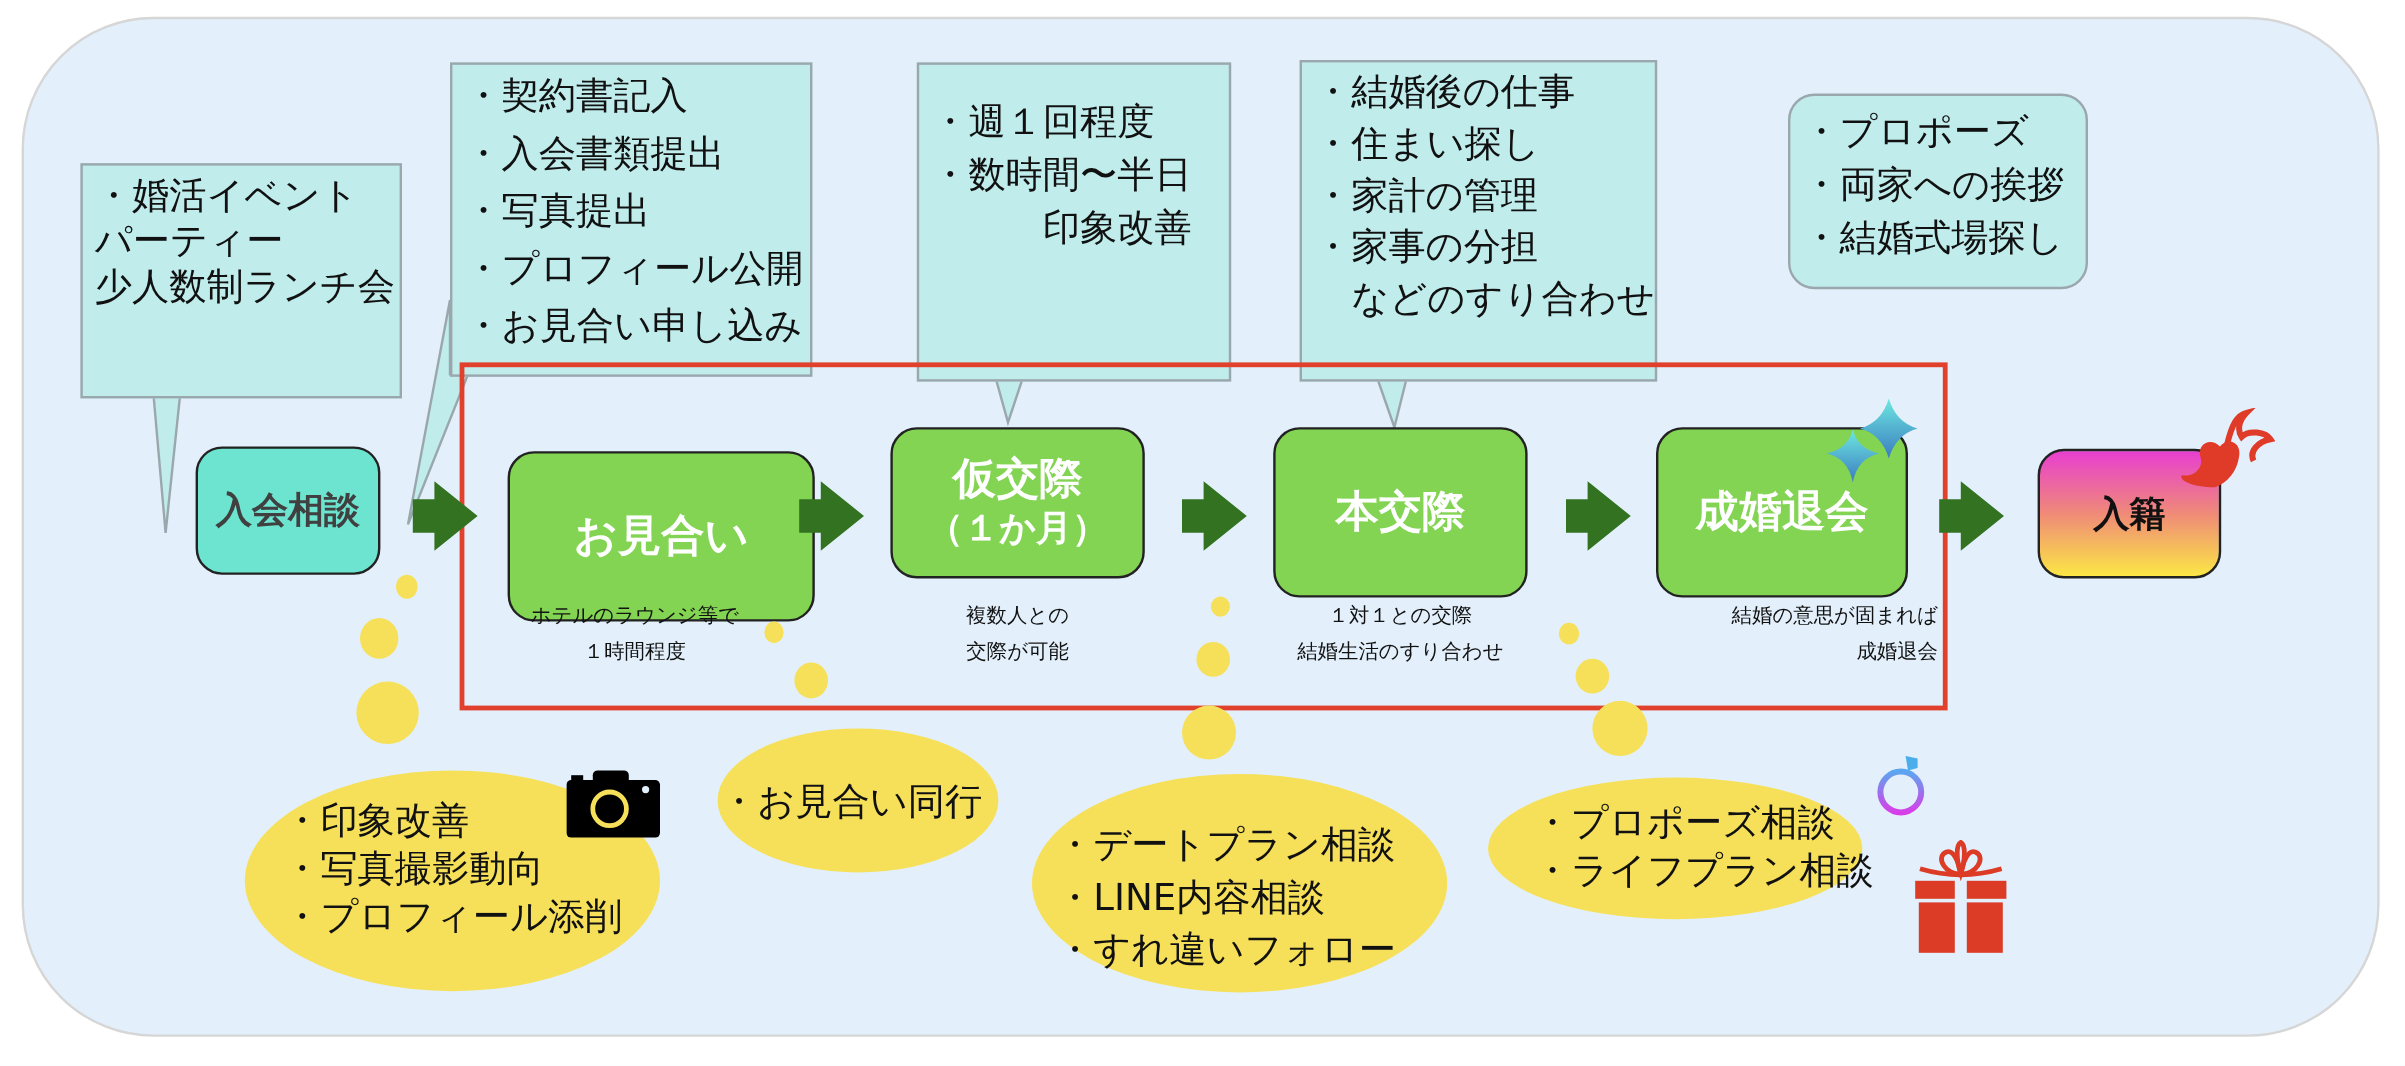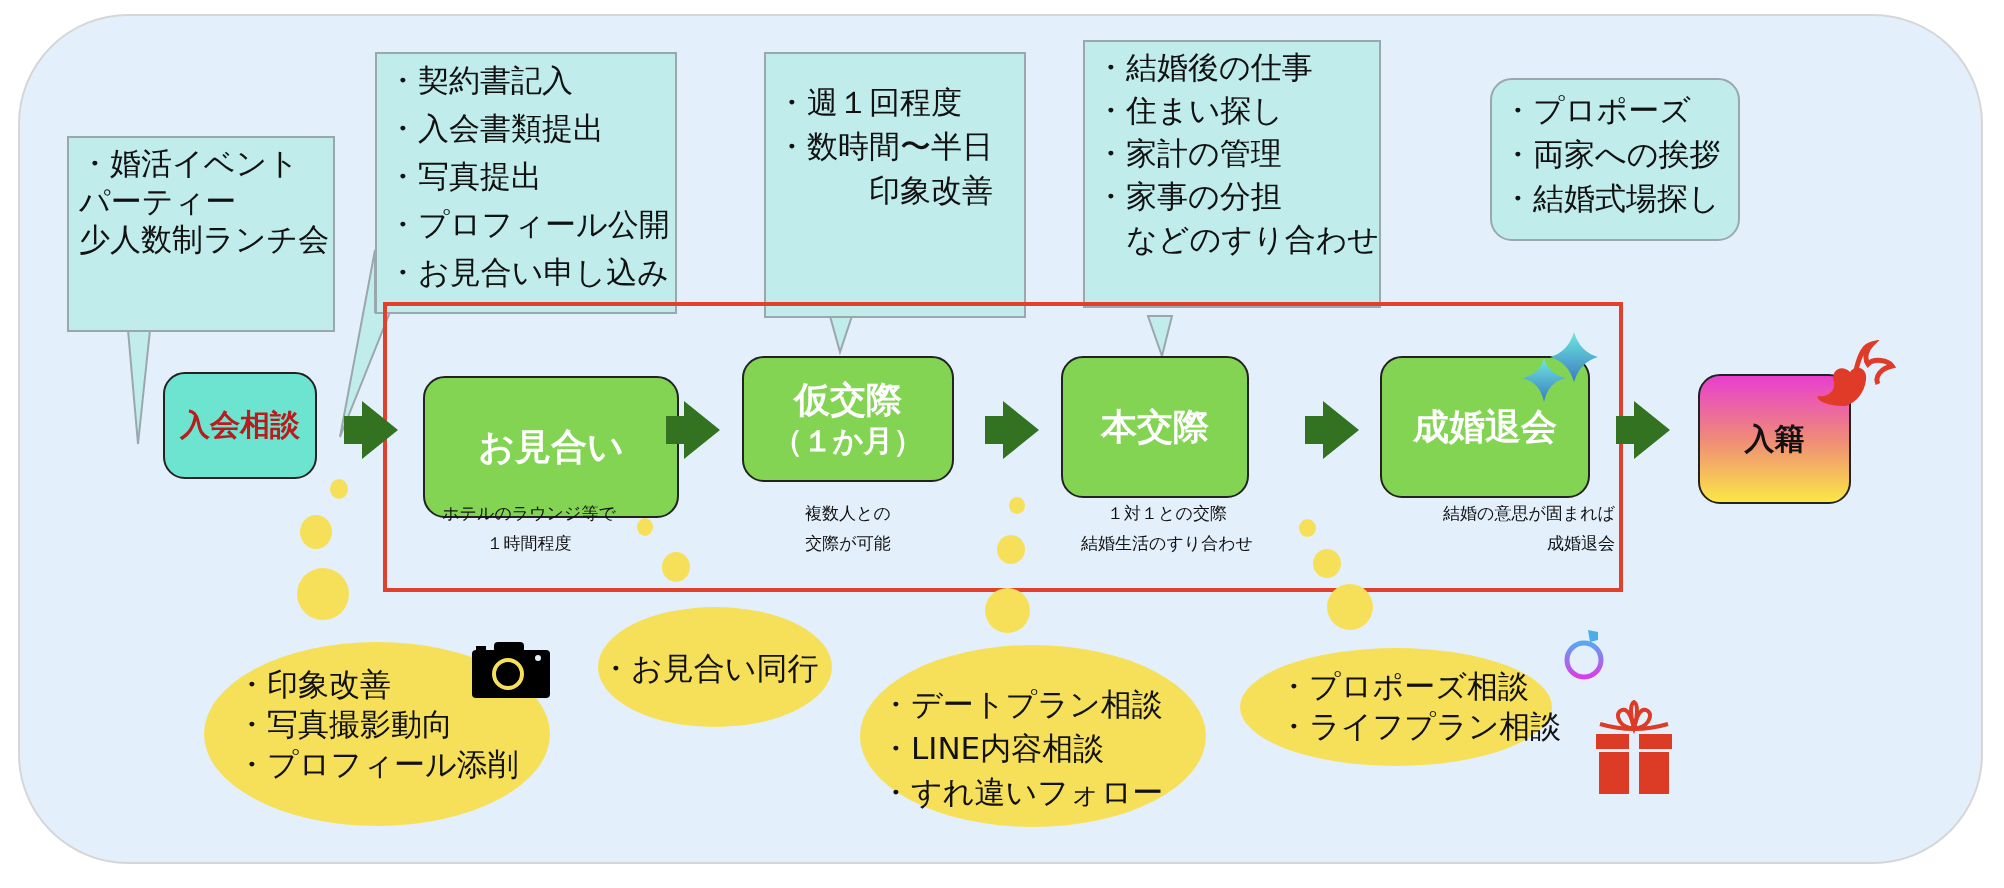--- a/index.html
+++ b/index.html
@@ -10,21 +10,21 @@
            border:2px solid #d6d6d6; border-radius:110px; box-sizing:border-box; }
   .callout { background:#c0ecec; border:2px solid #9aa7ad; box-sizing:border-box;
              font-size:31px; line-height:38px; padding:8px 10px; white-space:pre; }
   .callout.rounded { border-radius:22px; }
   .redbox { border:4px solid #e0402c; box-sizing:border-box; }
   .step { box-sizing:border-box; border:2px solid #222; border-radius:22px; display:flex;
           flex-direction:column; align-items:center; justify-content:center; text-align:center;
           font-weight:bold; }
   .step.green { background:#82d452; color:#fff; font-size:36px; line-height:44px; }
   .step.green .sub { font-size:30px; line-height:38px; }
-  .step.teal { background:#6ce4d0; color:#b91c1c; font-size:30px; }
+  .step.teal { background:#6ce4d0; color:#404040; font-size:30px; }
   .step.grad { background:linear-gradient(#e83fd0 0%, #ef8a78 50%, #fbe745 100%); color:#111; font-size:30px; }
   .caption { font-size:17px; line-height:30px; text-align:center; white-space:pre; color:#111; }
   .ellipse { background:#f6e05a; border-radius:50%; box-sizing:border-box; }
   .ell-text { font-size:31px; line-height:40px; white-space:pre; color:#111; }
   .dot { background:#f6e05a; border-radius:50%; }
 </style>
 </head>
 <body>
 
 <div class="abs frame"></div>
@@ -40,48 +40,48 @@
 パーティー
 少人数制ランチ会</div>
 <div class="abs callout" style="left:375px;top:52px;width:302px;height:262px;padding-top:2px;line-height:48px;font-size:31px;">・契約書記入
 ・入会書類提出
 ・写真提出
 ・プロフィール公開
 ・お見合い申し込み</div>
 <div class="abs callout" style="left:764px;top:52px;width:262px;height:266px;padding-top:26px;line-height:44px;">・週１回程度
 ・数時間〜半日
 　　　印象改善</div>
-<div class="abs callout" style="left:1083px;top:40px;width:298px;height:268px;padding-top:4px;line-height:43px;">・結婚後の仕事
+<div class="abs callout" style="left:1083px;top:50px;width:298px;height:268px;padding-top:4px;line-height:43px;">・結婚後の仕事
 ・住まい探し
 ・家計の管理
 ・家事の分担
 　などのすり合わせ</div>
 <div class="abs callout rounded" style="left:1490px;top:78px;width:250px;height:163px;padding-top:8px;line-height:44px;">・プロポーズ
 ・両家への挨拶
 ・結婚式場探し</div>
 
 <div class="abs redbox" style="left:383px;top:302px;width:1240px;height:290px;"></div>
 
 <div class="abs step teal" style="left:163px;top:372px;width:154px;height:107px;">
   <span>入会相談</span>
 </div>
 <div class="abs step green" style="left:423px;top:356px;width:256px;height:142px;margin-top:20px;">
   <span>お見合い</span>
 </div>
 <div class="abs step green" style="left:742px;top:356px;width:212px;height:126px;">
   <span>仮交際</span>
   <span class="sub">（１か月）</span>
 </div>
-<div class="abs step green" style="left:1061px;top:356px;width:188px;height:142px;">
+<div class="abs step green" style="left:1061px;top:356px;width:212px;height:142px;">
   <span>本交際</span>
 </div>
 <div class="abs step green" style="left:1380px;top:356px;width:210px;height:142px;">
   <span>成婚退会</span>
 </div>
-<div class="abs step grad" style="left:1698px;top:374px;width:153px;height:130px;">
+<div class="abs step grad" style="left:1698px;top:374px;width:153px;height:108px;">
   <span>入籍</span>
 </div>
 
 <div class="abs caption" style="left:403px;top:498px;width:252px;">ホテルのラウンジ等で
 １時間程度</div>
 <div class="abs caption" style="left:722px;top:498px;width:252px;">複数人との
 交際が可能</div>
 <div class="abs caption" style="left:1036px;top:498px;width:262px;">１対１との交際
 結婚生活のすり合わせ</div>
 <div class="abs caption" style="left:1355px;top:498px;width:260px;text-align:right;">結婚の意思が固まれば

